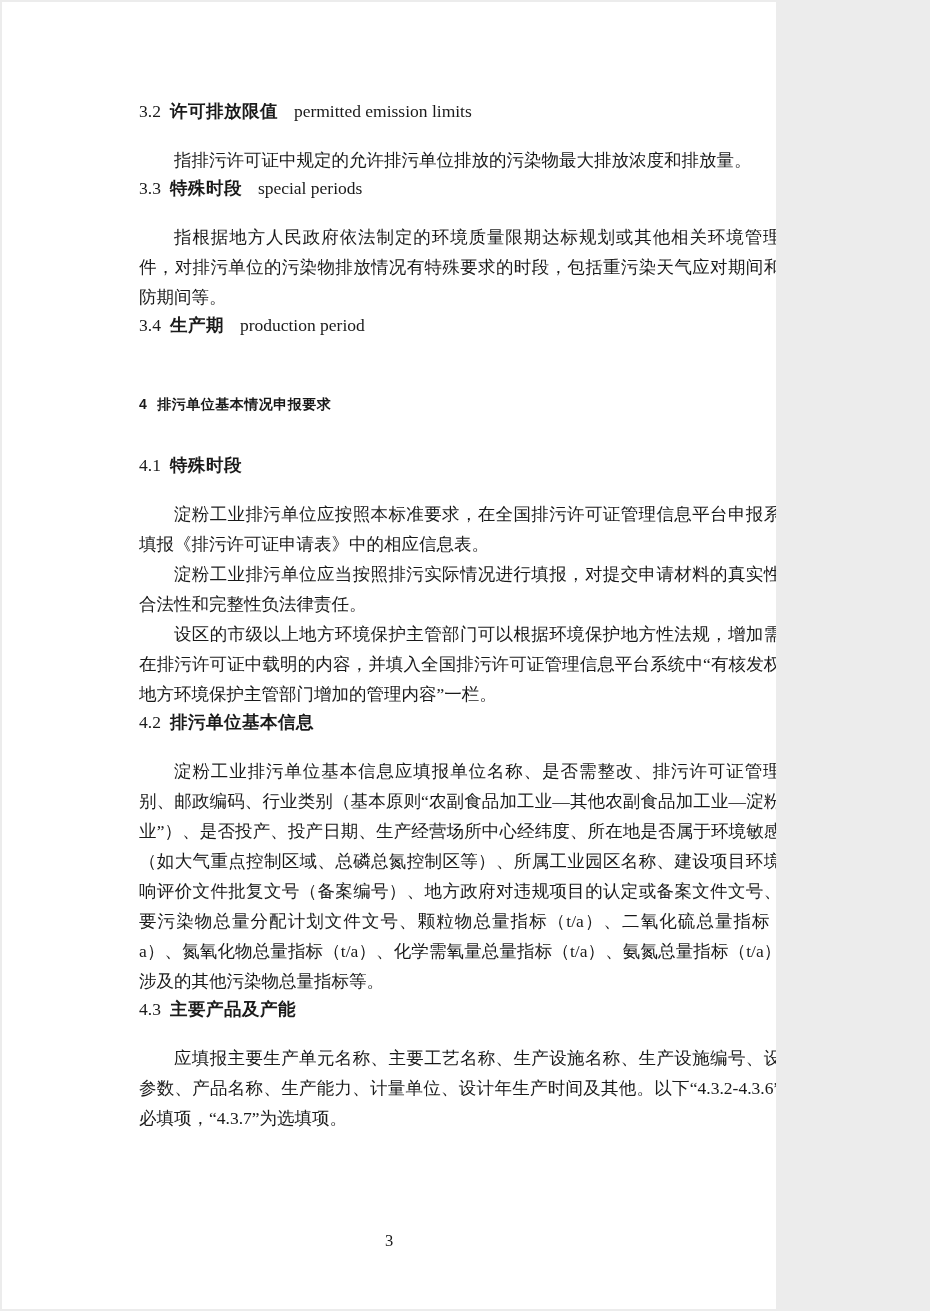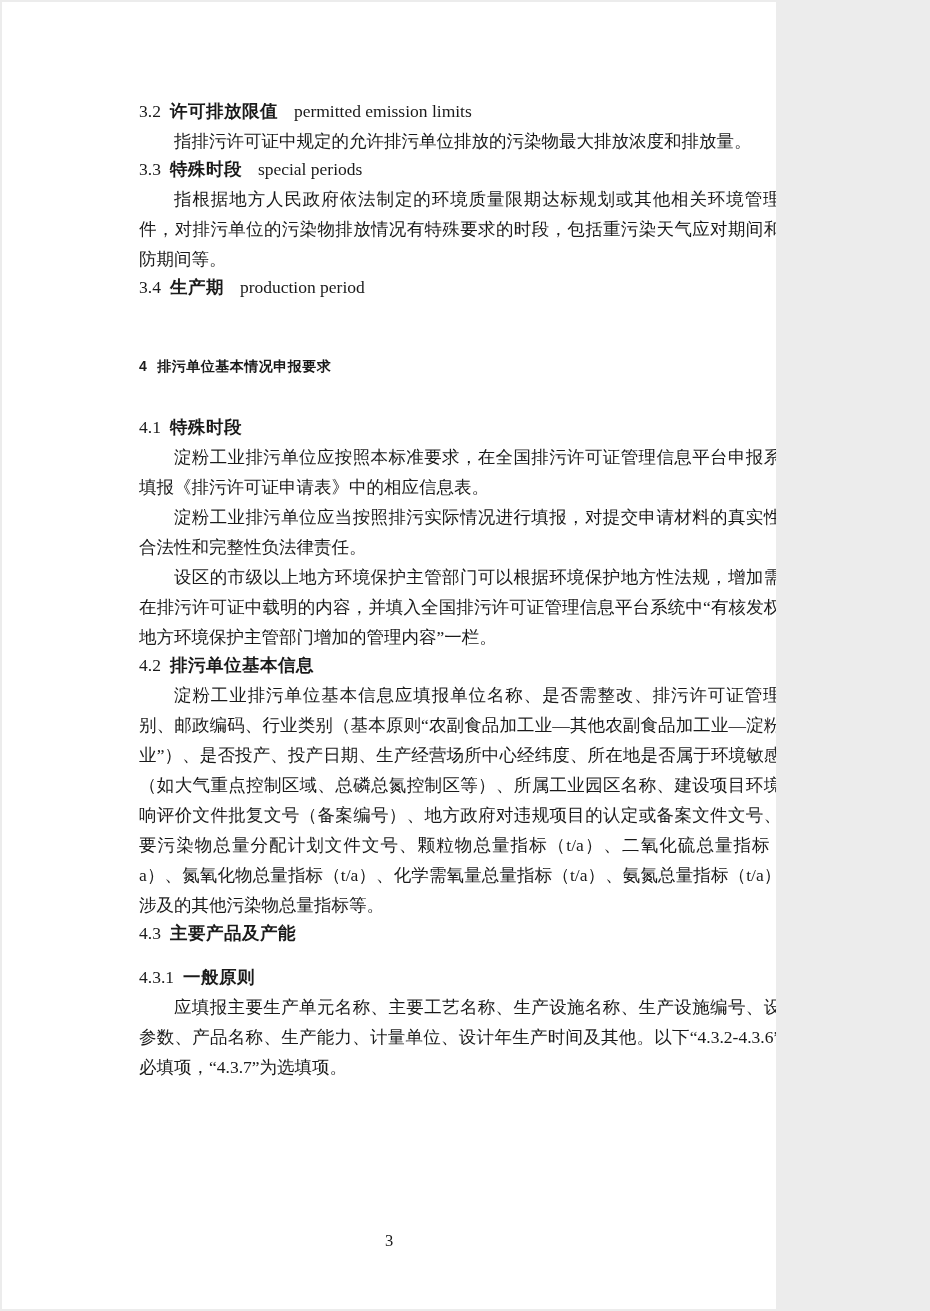--- a/index.html
+++ b/index.html
@@ -58,21 +58,21 @@
   }
   .chapter-heading .num {
     margin-right: 10px;
   }
   
   .para {
     font-size: 17.5px;
     line-height: 30px;
     text-align: justify;
     text-indent: 2em;
-    margin-top: 2px;
+    margin-top: 21px;
     word-break: break-all;
   }
   .para + .para { margin-top: 0; }
   .page-footer {
     position: absolute;
     bottom: 58px;
     left: 0;
     width: 100%;
     text-align: center;
     font-size: 16.5px;
@@ -127,23 +127,20 @@
       <p class="para">淀粉工业排污单位基本信息应填报单位名称、是否需整改、排污许可证管理类别、邮政编码、行业类别（基本原则“农副食品加工业—其他农副食品加工业—淀粉工业”）、是否投产、投产日期、生产经营场所中心经纬度、所在地是否属于环境敏感区（如大气重点控制区域、总磷总氮控制区等）、所属工业园区名称、建设项目环境影响评价文件批复文号（备案编号）、地方政府对违规项目的认定或备案文件文号、主要污染物总量分配计划文件文号、颗粒物总量指标（t/a）、二氧化硫总量指标（t/a）、氮氧化物总量指标（t/a）、化学需氧量总量指标（t/a）、氨氮总量指标（t/a）、涉及的其他污染物总量指标等。</p>
     </section>
 
     <section>
       <h3 class="term-heading">
         <span class="num">4.3</span><span class="zh">主要产品及产能</span>
       </h3>
     </section>
 
     <section>
-      <h3 class="term-heading" style="margin-top:18px;">
-        <span class="num">4.3.1</span><span class="zh">一般原则</span>
-      </h3>
       <p class="para">应填报主要生产单元名称、主要工艺名称、生产设施名称、生产设施编号、设施参数、产品名称、生产能力、计量单位、设计年生产时间及其他。以下“4.3.2-4.3.6”为必填项，“4.3.7”为选填项。</p>
     </section>
 
   </div>
 
   <div class="page-footer">
     <span>3</span>
   </div>
 </div>
 

